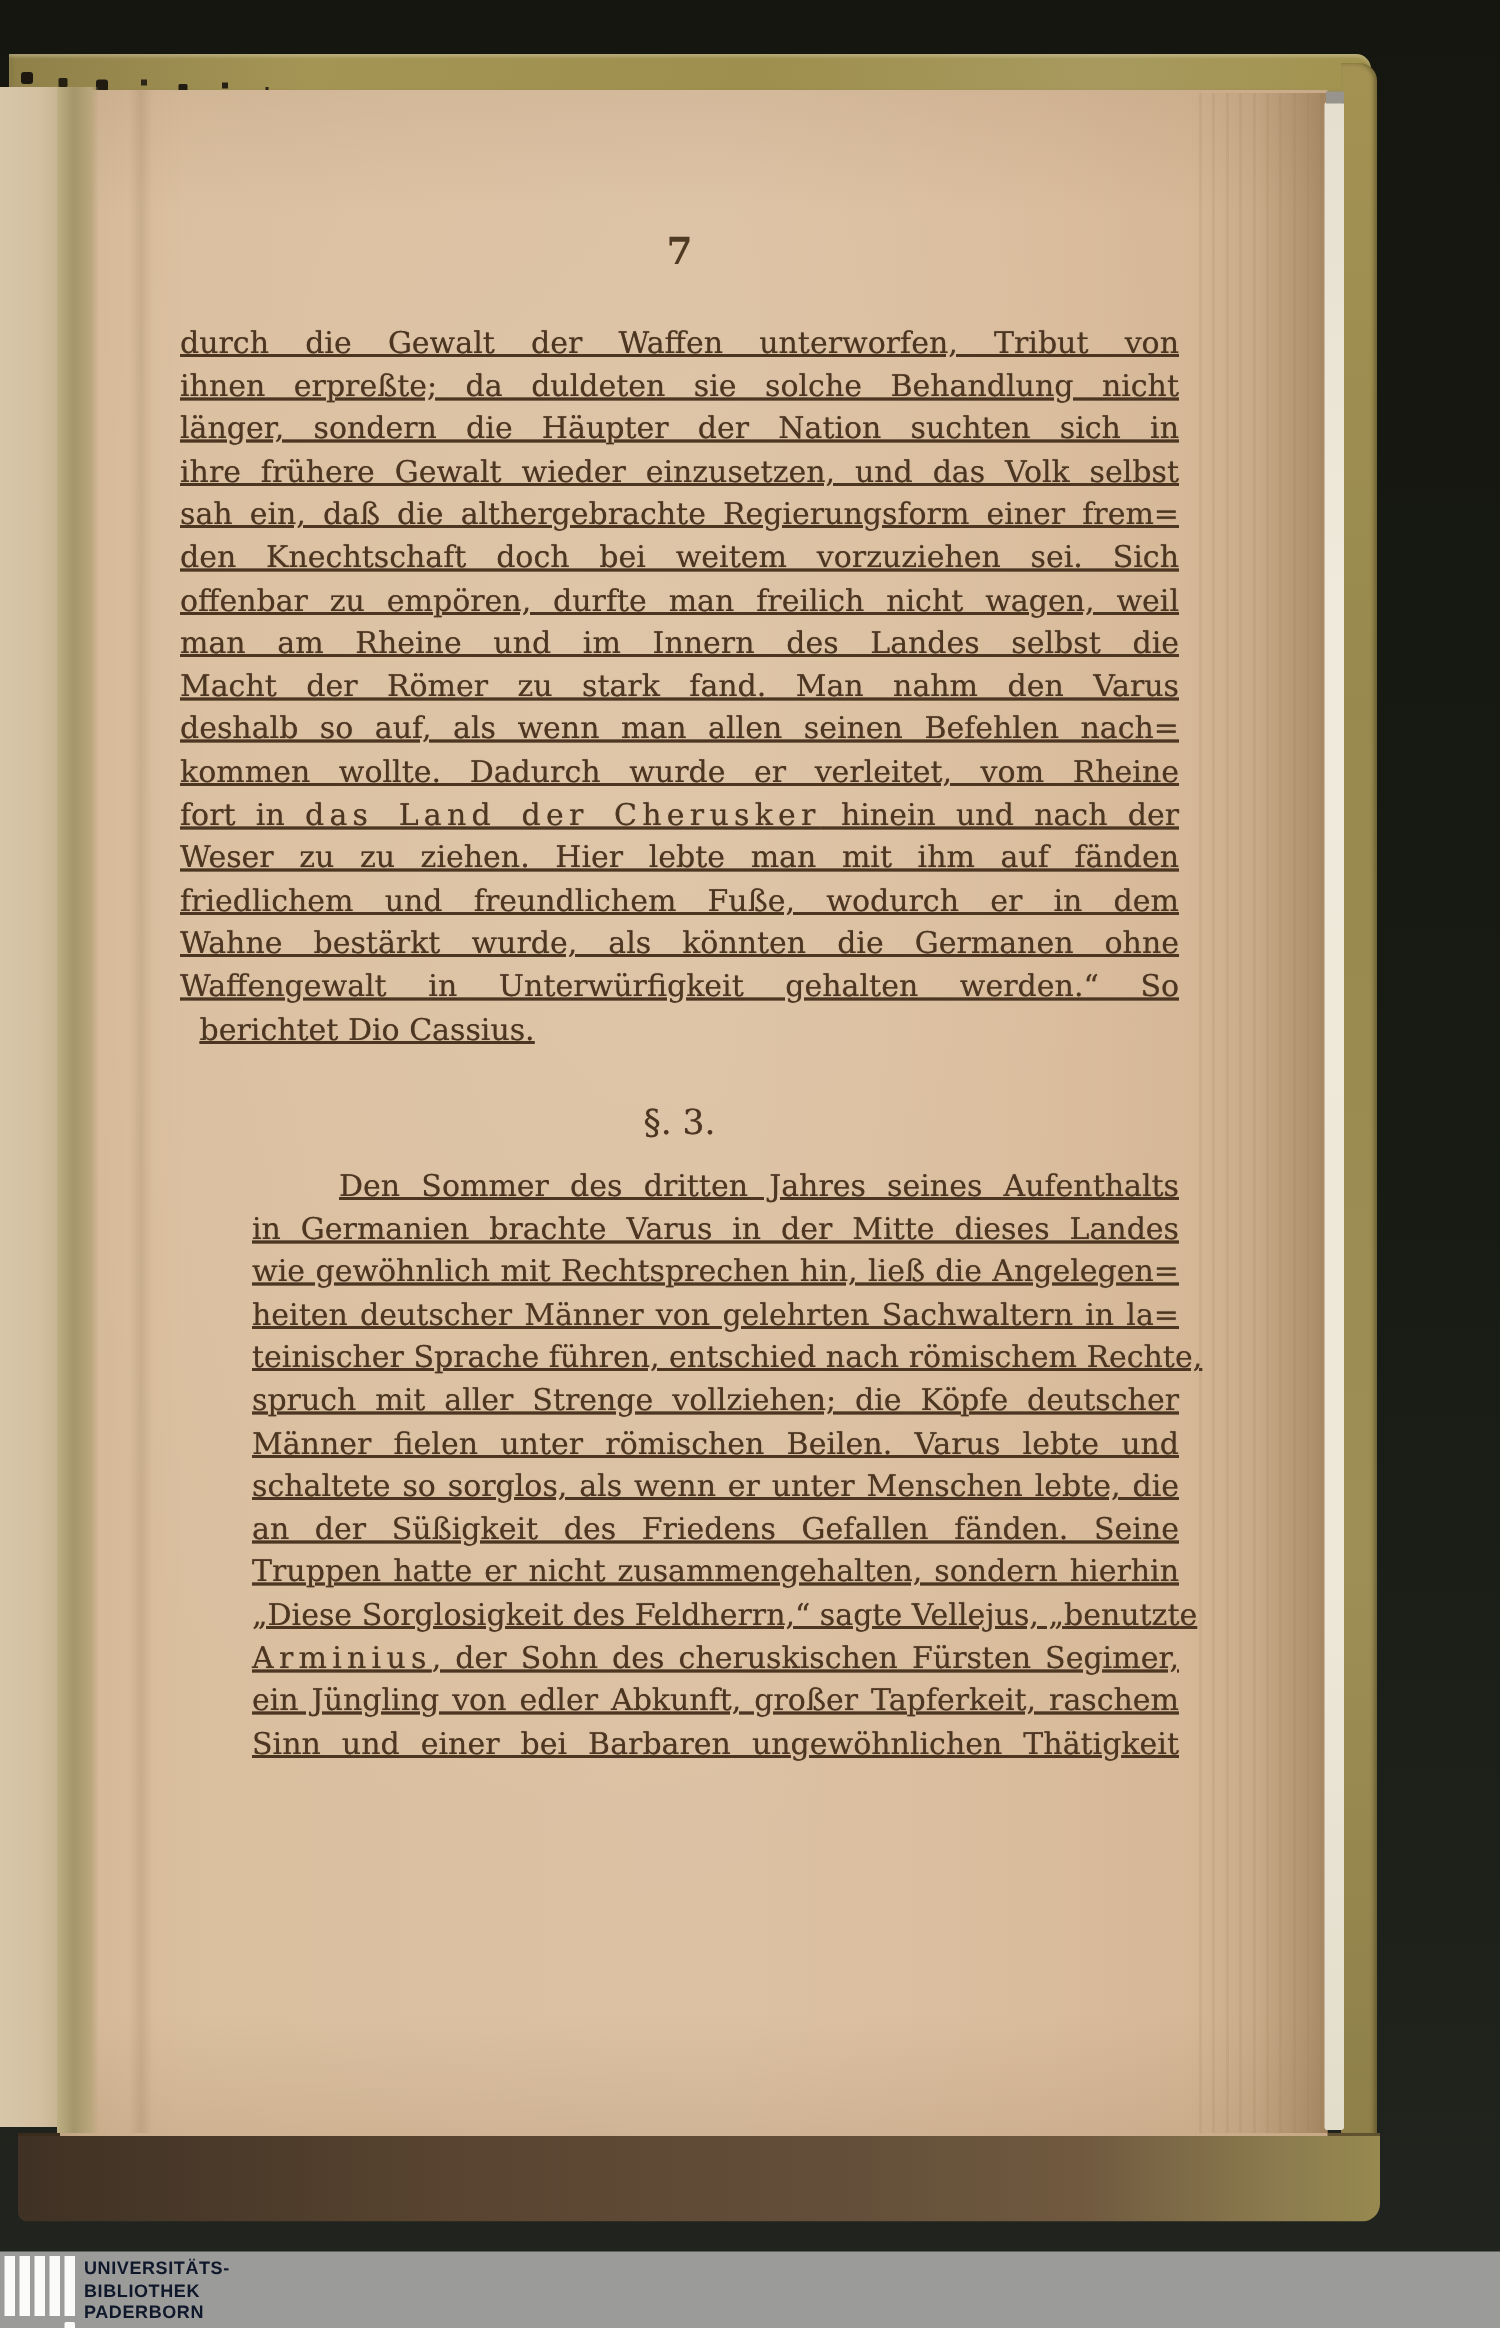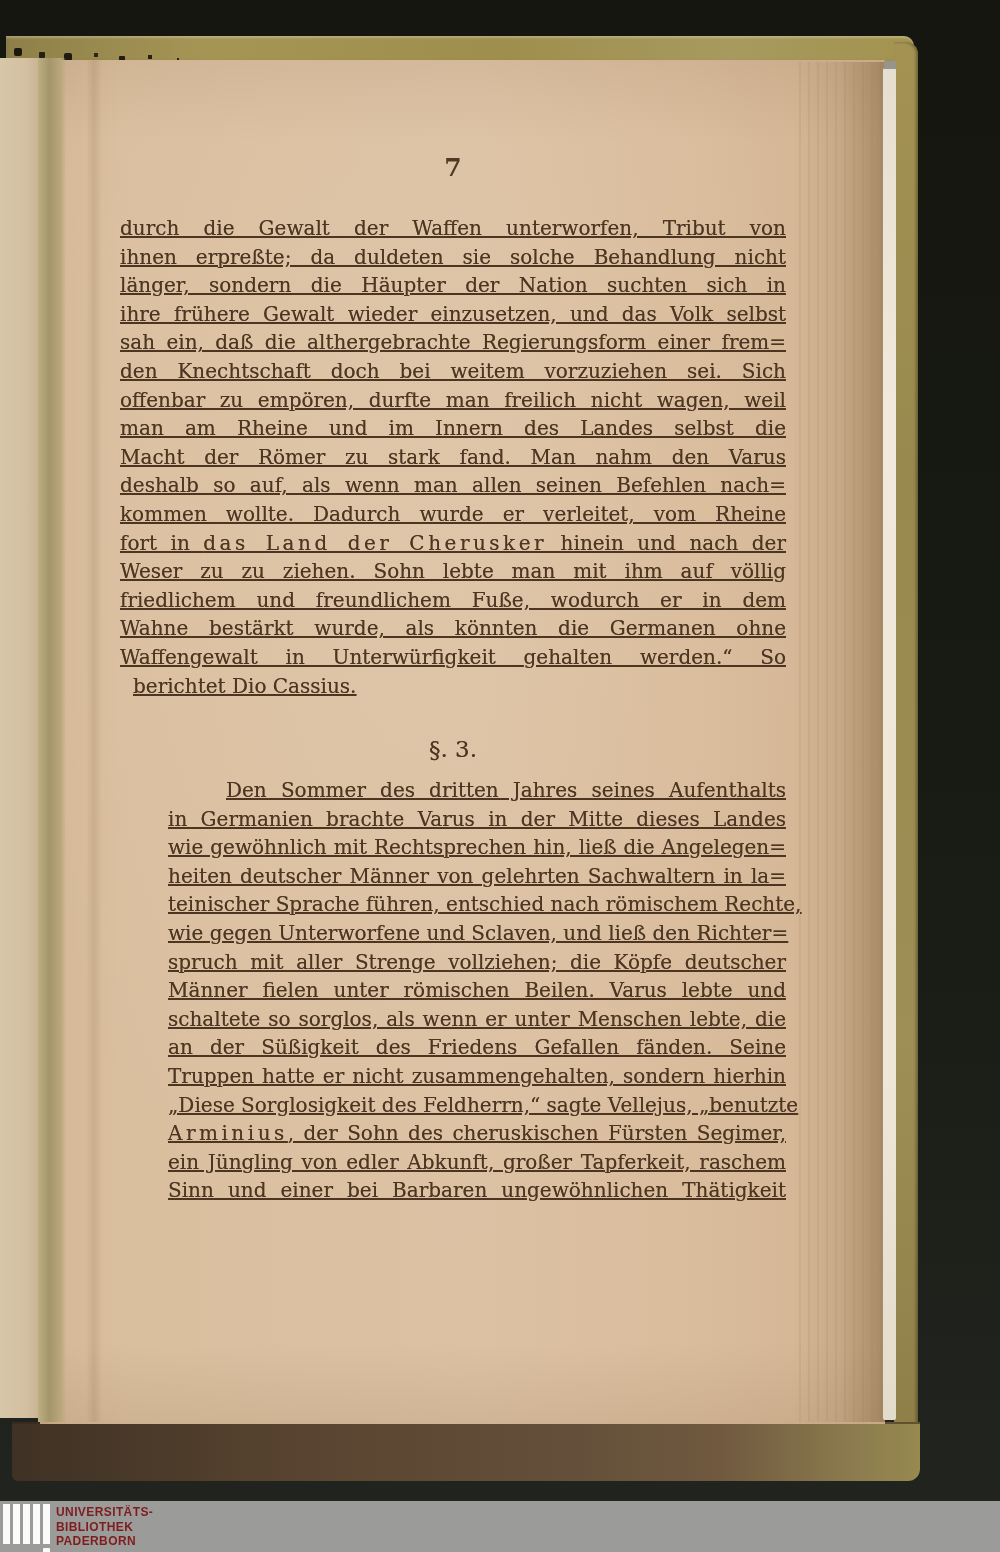--- a/index.html
+++ b/index.html
@@ -47,21 +47,21 @@
   .para.indent-first .line:first-child{text-indent:58px;}
   .sperr{letter-spacing:3.5px;}
   .heading{margin-top:34px;height:30px;line-height:30px;text-align:center;text-align-last:center;
     font-size:23px;color:#4c3622;text-shadow:0 0 0.5px rgba(76,54,34,0.65);}
   .para.second{margin-top:12px;margin-left:48px;}
   
   .banner{position:absolute;left:0;top:1501px;width:1000px;height:51px;background:#9b9b9a;}
   .logo{position:absolute;left:3px;top:3px;width:50px;height:48px;}
   .logo .bar{position:absolute;top:0;width:7px;height:40px;background:#fbfbfa;}
   .logo .dot{position:absolute;left:40px;top:44px;width:7px;height:6px;background:#fbfbfa;border-radius:1px;}
-  .banner-text{position:absolute;left:56px;top:4px;color:#7f1d1d;
+  .banner-text{position:absolute;left:56px;top:4px;color:#0f172a;
     font-family:"Liberation Sans", sans-serif;font-weight:bold;font-size:12px;line-height:14.6px;letter-spacing:0.4px;}
 </style>
 </head>
 <body>
 
 <div class="scene">
 
   <div class="cover-top"></div>
   <div class="cover-right"></div>
   <div class="cover-bottom"></div>
@@ -85,34 +85,33 @@
         <div class="line">länger, sondern die Häupter der Nation suchten sich in</div>
         <div class="line">ihre frühere Gewalt wieder einzusetzen, und das Volk selbst</div>
         <div class="line">sah ein, daß die althergebrachte Regierungsform einer frem=</div>
         <div class="line">den Knechtschaft doch bei weitem vorzuziehen sei. Sich</div>
         <div class="line">offenbar zu empören, durfte man freilich nicht wagen, weil</div>
         <div class="line">man am Rheine und im Innern des Landes selbst die</div>
         <div class="line">Macht der Römer zu stark fand. Man nahm den Varus</div>
         <div class="line">deshalb so auf, als wenn man allen seinen Befehlen nach=</div>
         <div class="line">kommen wollte. Dadurch wurde er verleitet, vom Rheine</div>
         <div class="line">fort in <span class="sperr">das Land der Cherusker</span> hinein und nach der</div>
-        <div class="line">Weser zu zu ziehen. Sohn lebte man mit ihm auf völlig</div>
+        <div class="line">Weser zu zu ziehen. Hier lebte man mit ihm auf fänden</div>
         <div class="line">friedlichem und freundlichem Fuße, wodurch er in dem</div>
         <div class="line">Wahne bestärkt wurde, als könnten die Germanen ohne</div>
         <div class="line">Waffengewalt in Unterwürfigkeit gehalten werden.“ So</div>
         <div class="line">berichtet Dio Cassius.</div>
       </div>
     <div class="heading">§. 3.</div>
     <div class="para second indent-first">
         <div class="line">Den Sommer des dritten Jahres seines Aufenthalts</div>
         <div class="line">in Germanien brachte Varus in der Mitte dieses Landes</div>
         <div class="line">wie gewöhnlich mit Rechtsprechen hin, ließ die Angelegen=</div>
         <div class="line">heiten deutscher Männer von gelehrten Sachwaltern in la=</div>
         <div class="line">teinischer Sprache führen, entschied nach römischem Rechte,</div>
-        <div class="line">wie gegen Unterworfene und Sclaven, und ließ den Richter=</div>
         <div class="line">spruch mit aller Strenge vollziehen; die Köpfe deutscher</div>
         <div class="line">Männer fielen unter römischen Beilen. Varus lebte und</div>
         <div class="line">schaltete so sorglos, als wenn er unter Menschen lebte, die</div>
         <div class="line">an der Süßigkeit des Friedens Gefallen fänden. Seine</div>
         <div class="line">Truppen hatte er nicht zusammengehalten, sondern hierhin</div>
         <div class="line">„Diese Sorglosigkeit des Feldherrn,“ sagte Vellejus, „benutzte</div>
         <div class="line"><span class="sperr">Arminius</span>, der Sohn des cheruskischen Fürsten Segimer,</div>
         <div class="line">ein Jüngling von edler Abkunft, großer Tapferkeit, raschem</div>
         <div class="line">Sinn und einer bei Barbaren ungewöhnlichen Thätigkeit</div>
       </div>

